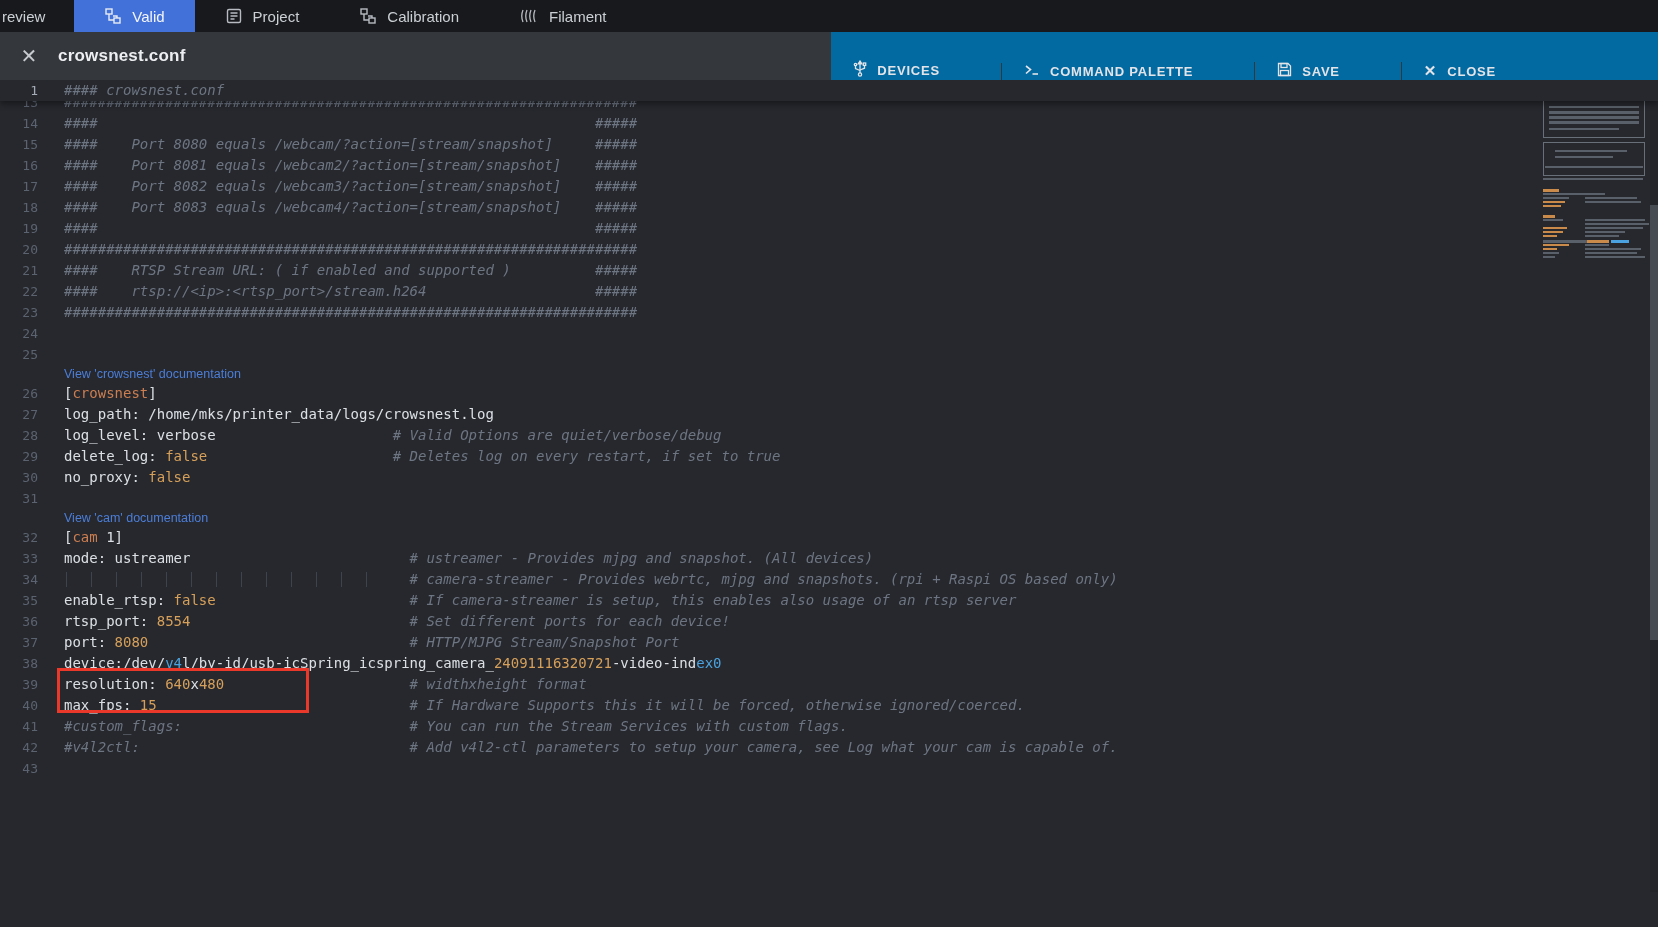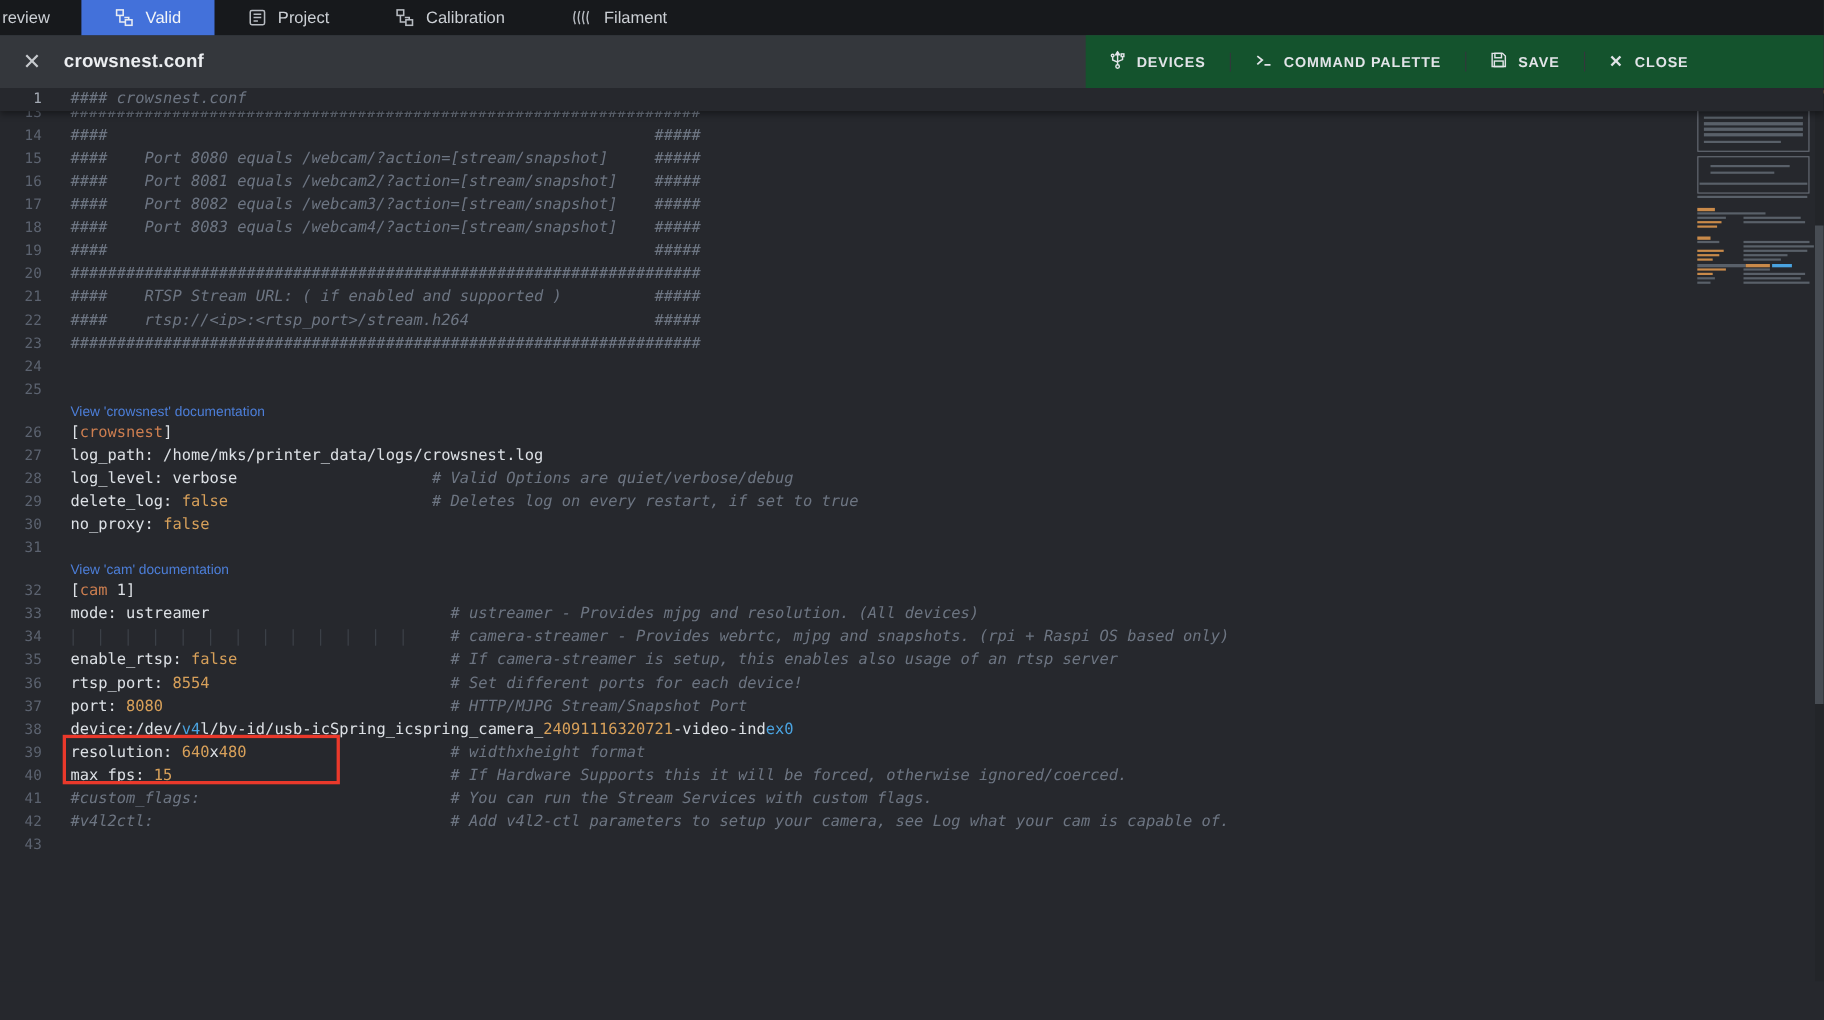--- a/index.html
+++ b/index.html
@@ -11,21 +11,21 @@
   .nav .partial { display:flex; align-items:center; padding:0 29px 0 2px; }
   .tab { display:flex; align-items:center; gap:10px; padding:0 30px; cursor:pointer; }
   .tab.active { background:#4371da; color:#f4f6f8; }
   .tab svg { display:block; }
 
   
   .ebar { height:48px; background:#34373c; display:flex; align-items:stretch; }
   .ebar-close { width:58px; display:flex; align-items:center; justify-content:center;
                 color:#c7cace; font-size:20px; cursor:pointer; }
   .ebar-title { display:flex; align-items:center; font-size:17px; font-weight:700; color:#eceef1; letter-spacing:.2px; }
-  .ebar-actions { margin-left:auto; display:flex; align-items:center; background:#14532d; }
+  .ebar-actions { margin-left:auto; display:flex; align-items:flex-end; background:#0369a1;gap:39px; }
   .ebtn { display:flex; align-items:center; gap:10px; padding:0 22px; color:#e2e4e8;
           font-size:13px; font-weight:700; letter-spacing:.8px; border-left:1px solid #34373c; cursor:pointer; }
   .ebtn:first-child { border-left:none; }
   .ebar-filler { width:101px; background:#232529; }
 
   
   .editor { position:relative; height:812px; background:#26282d; overflow:hidden;
             font-family:"DejaVu Sans Mono", monospace; font-size:14px; }
   .rows { position:absolute; top:12px; left:0; right:0; }
   .code-row { height:21px; line-height:21px; display:flex; white-space:pre; position:relative; }
@@ -173,21 +173,21 @@
       <div class="code-row"><span class="gutter">25</span><span class="code-text"></span></div>
       <div class="lens-row"><span>View 'crowsnest' documentation</span></div>
       <div class="code-row"><span class="gutter">26</span><span class="code-text"><span class="tk-p">[</span><span class="tk-s">crowsnest</span><span class="tk-p">]</span></span></div>
       <div class="code-row"><span class="gutter">27</span><span class="code-text"><span class="tk-w">log_path: /home/mks/printer_data/logs/crowsnest.log</span></span></div>
       <div class="code-row"><span class="gutter">28</span><span class="code-text"><span class="tk-w">log_level: verbose</span><span class="tk-c">                     # Valid Options are quiet/verbose/debug</span></span></div>
       <div class="code-row"><span class="gutter">29</span><span class="code-text"><span class="tk-w">delete_log: </span><span class="tk-n">false</span><span class="tk-c">                      # Deletes log on every restart, if set to true</span></span></div>
       <div class="code-row"><span class="gutter">30</span><span class="code-text"><span class="tk-w">no_proxy: </span><span class="tk-n">false</span></span></div>
       <div class="code-row"><span class="gutter">31</span><span class="code-text"></span></div>
       <div class="lens-row"><span>View 'cam' documentation</span></div>
       <div class="code-row"><span class="gutter">32</span><span class="code-text"><span class="tk-p">[</span><span class="tk-s">cam</span><span class="tk-w"> 1</span><span class="tk-p">]</span></span></div>
-      <div class="code-row"><span class="gutter">33</span><span class="code-text"><span class="tk-w">mode: ustreamer</span><span class="tk-c">                          # ustreamer - Provides mjpg and resolution. (All devices)</span></span></div>
+      <div class="code-row"><span class="gutter">33</span><span class="code-text"><span class="tk-w">mode: ustreamer</span><span class="tk-c">                          # ustreamer - Provides mjpg and snapshot. (All devices)</span></span></div>
       <div class="code-row"><span class="gutter">34</span><span class="code-text"><span class="tk-c">                                         # camera-streamer - Provides webrtc, mjpg and snapshots. (rpi + Raspi OS based only)</span></span><div class="iguide" style="left: 66px;"></div><div class="iguide" style="left: 91px;"></div><div class="iguide" style="left: 116px;"></div><div class="iguide" style="left: 141px;"></div><div class="iguide" style="left: 166px;"></div><div class="iguide" style="left: 191px;"></div><div class="iguide" style="left: 216px;"></div><div class="iguide" style="left: 241px;"></div><div class="iguide" style="left: 266px;"></div><div class="iguide" style="left: 291px;"></div><div class="iguide" style="left: 316px;"></div><div class="iguide" style="left: 341px;"></div><div class="iguide" style="left: 366px;"></div></div>
       <div class="code-row"><span class="gutter">35</span><span class="code-text"><span class="tk-w">enable_rtsp: </span><span class="tk-n">false</span><span class="tk-c">                       # If camera-streamer is setup, this enables also usage of an rtsp server</span></span></div>
       <div class="code-row"><span class="gutter">36</span><span class="code-text"><span class="tk-w">rtsp_port: </span><span class="tk-n">8554</span><span class="tk-c">                          # Set different ports for each device!</span></span></div>
       <div class="code-row"><span class="gutter">37</span><span class="code-text"><span class="tk-w">port: </span><span class="tk-n">8080</span><span class="tk-c">                               # HTTP/MJPG Stream/Snapshot Port</span></span></div>
       <div class="code-row"><span class="gutter">38</span><span class="code-text"><span class="tk-w">device:/dev/</span><span class="tk-b">v4</span><span class="tk-w">l/by-id/usb-icSpring_icspring_camera_</span><span class="tk-n">24091116320721</span><span class="tk-w">-video-ind</span><span class="tk-b">ex0</span></span></div>
       <div class="code-row"><span class="gutter">39</span><span class="code-text"><span class="tk-w">resolution: </span><span class="tk-n">640</span><span class="tk-w">x</span><span class="tk-n">480</span><span class="tk-c">                      # widthxheight format</span></span></div>
       <div class="code-row"><span class="gutter">40</span><span class="code-text"><span class="tk-w">max_fps: </span><span class="tk-n">15</span><span class="tk-c">                              # If Hardware Supports this it will be forced, otherwise ignored/coerced.</span></span></div>
       <div class="code-row"><span class="gutter">41</span><span class="code-text"><span class="tk-c">#custom_flags:</span><span class="tk-c">                           # You can run the Stream Services with custom flags.</span></span></div>
       <div class="code-row"><span class="gutter">42</span><span class="code-text"><span class="tk-c">#v4l2ctl:</span><span class="tk-c">                                # Add v4l2-ctl parameters to setup your camera, see Log what your cam is capable of.</span></span></div>
       <div class="code-row"><span class="gutter">43</span><span class="code-text"></span></div>

